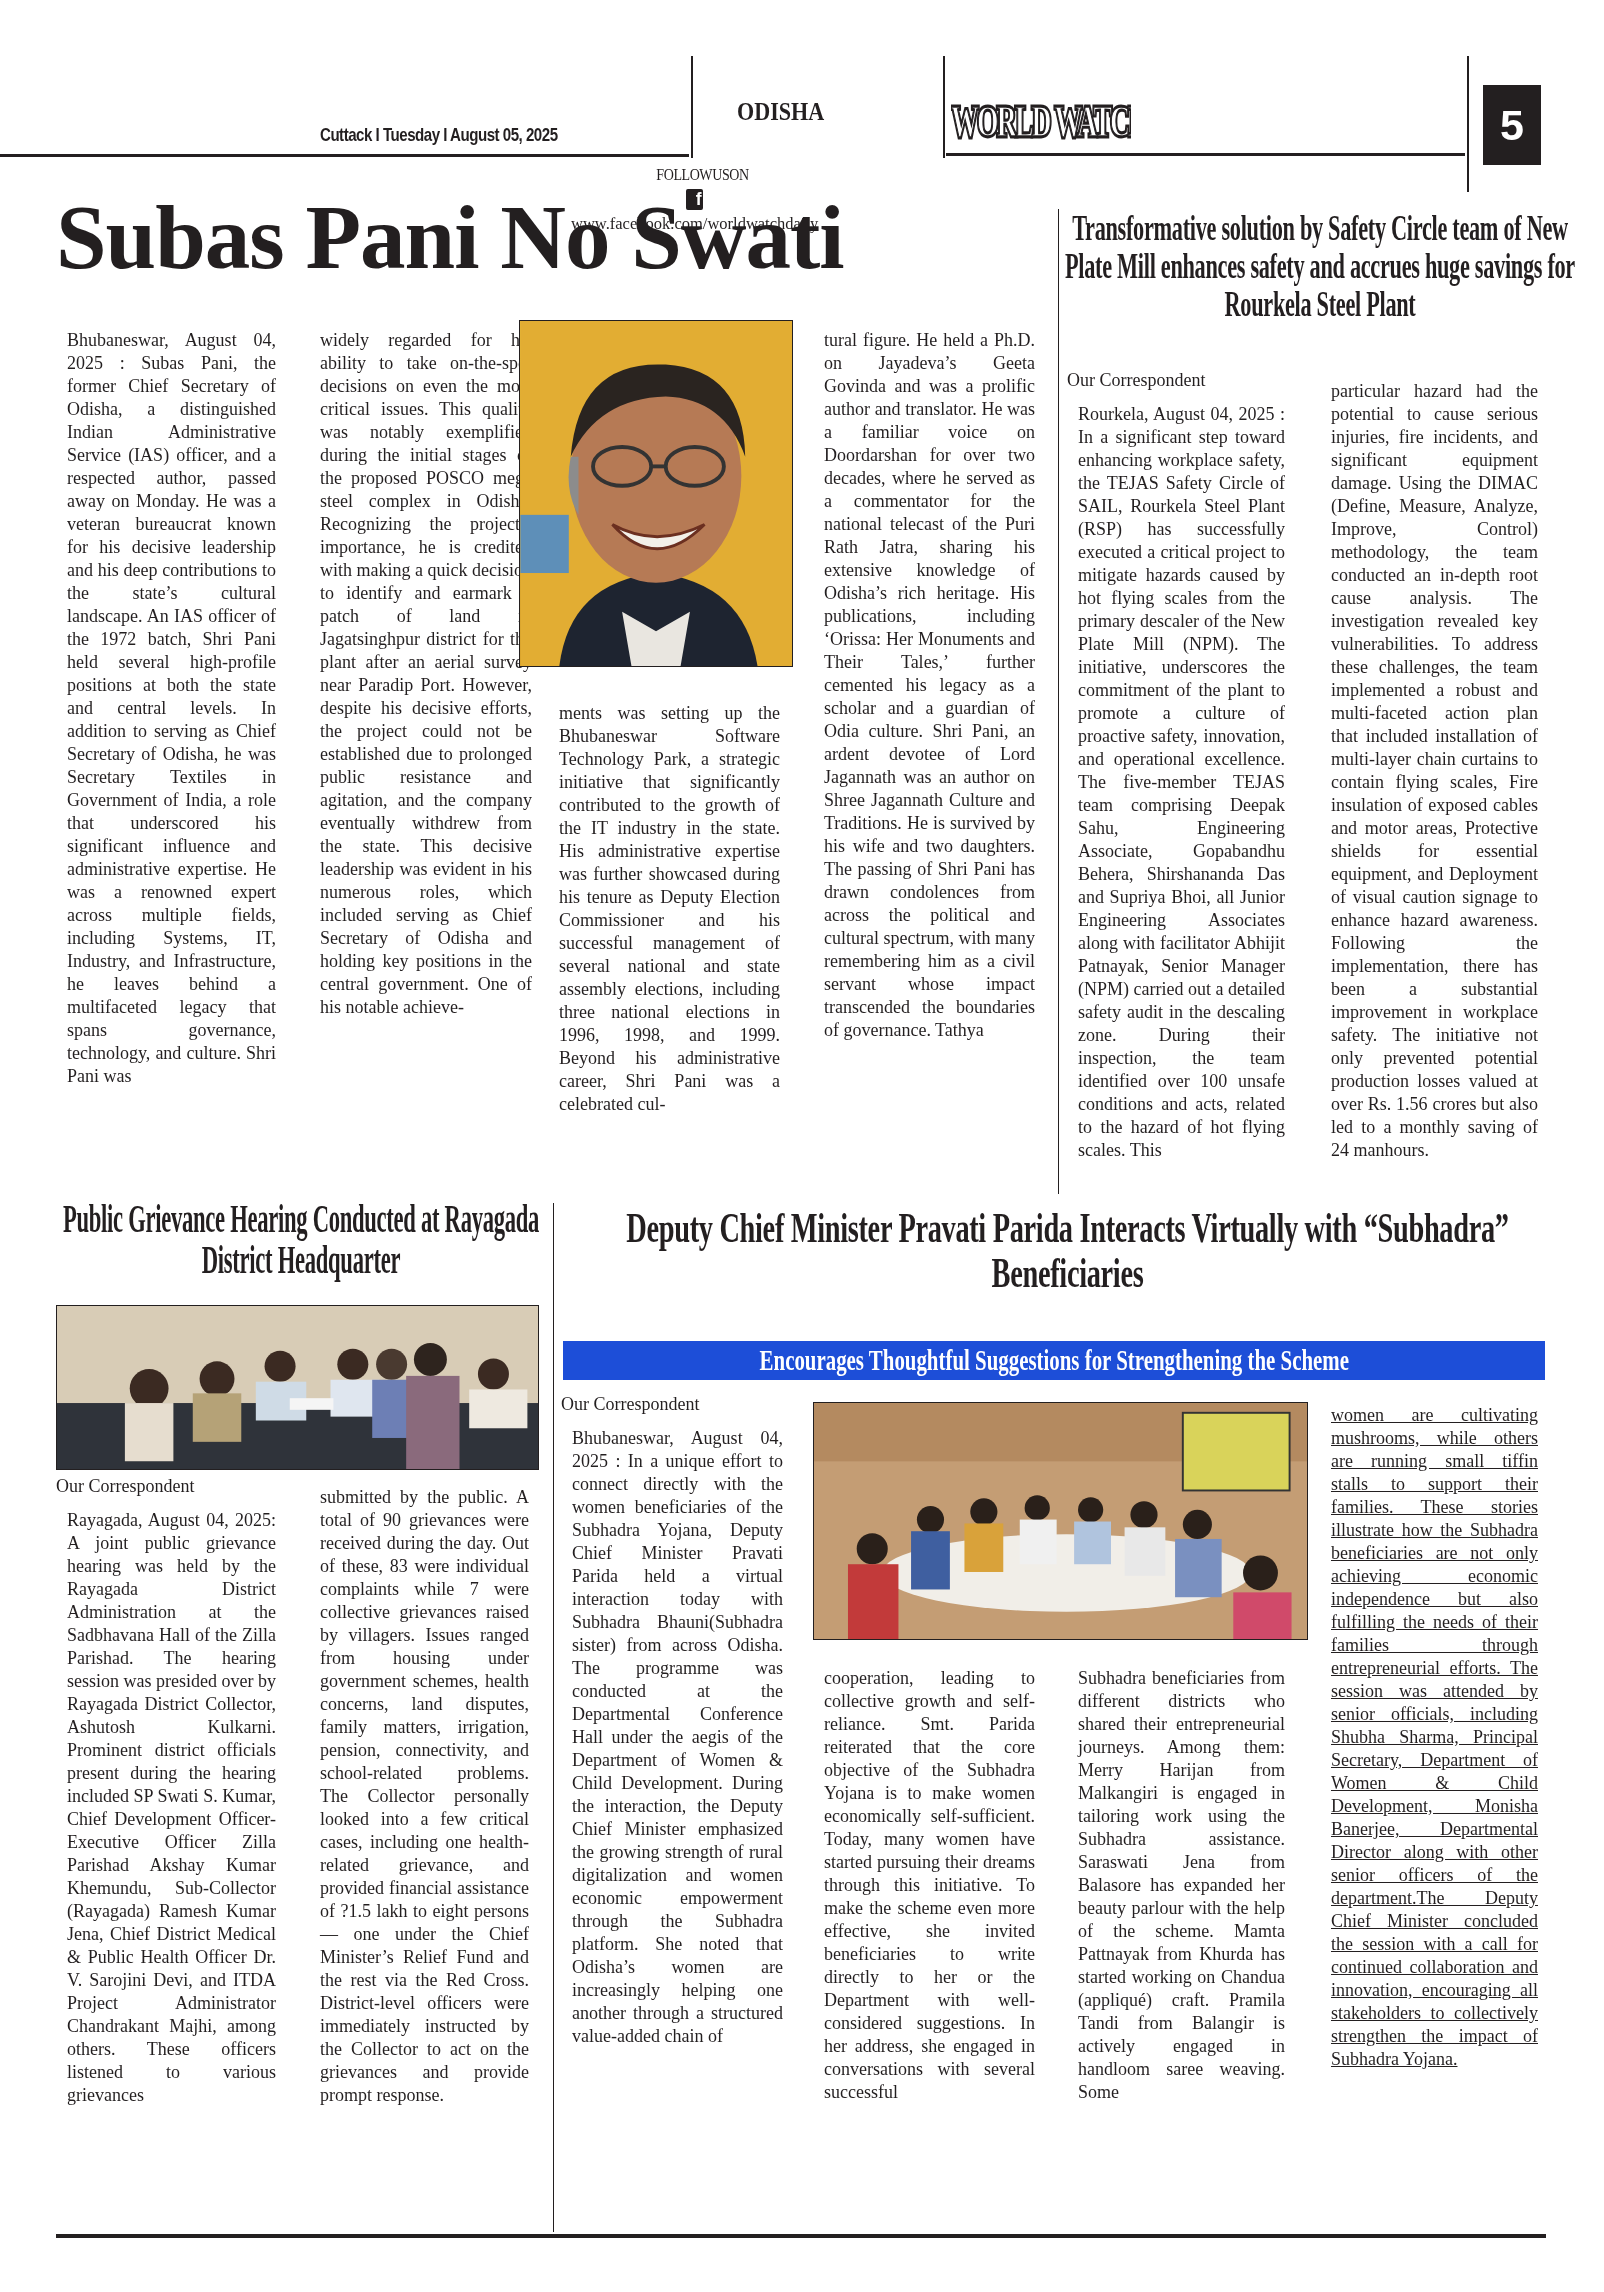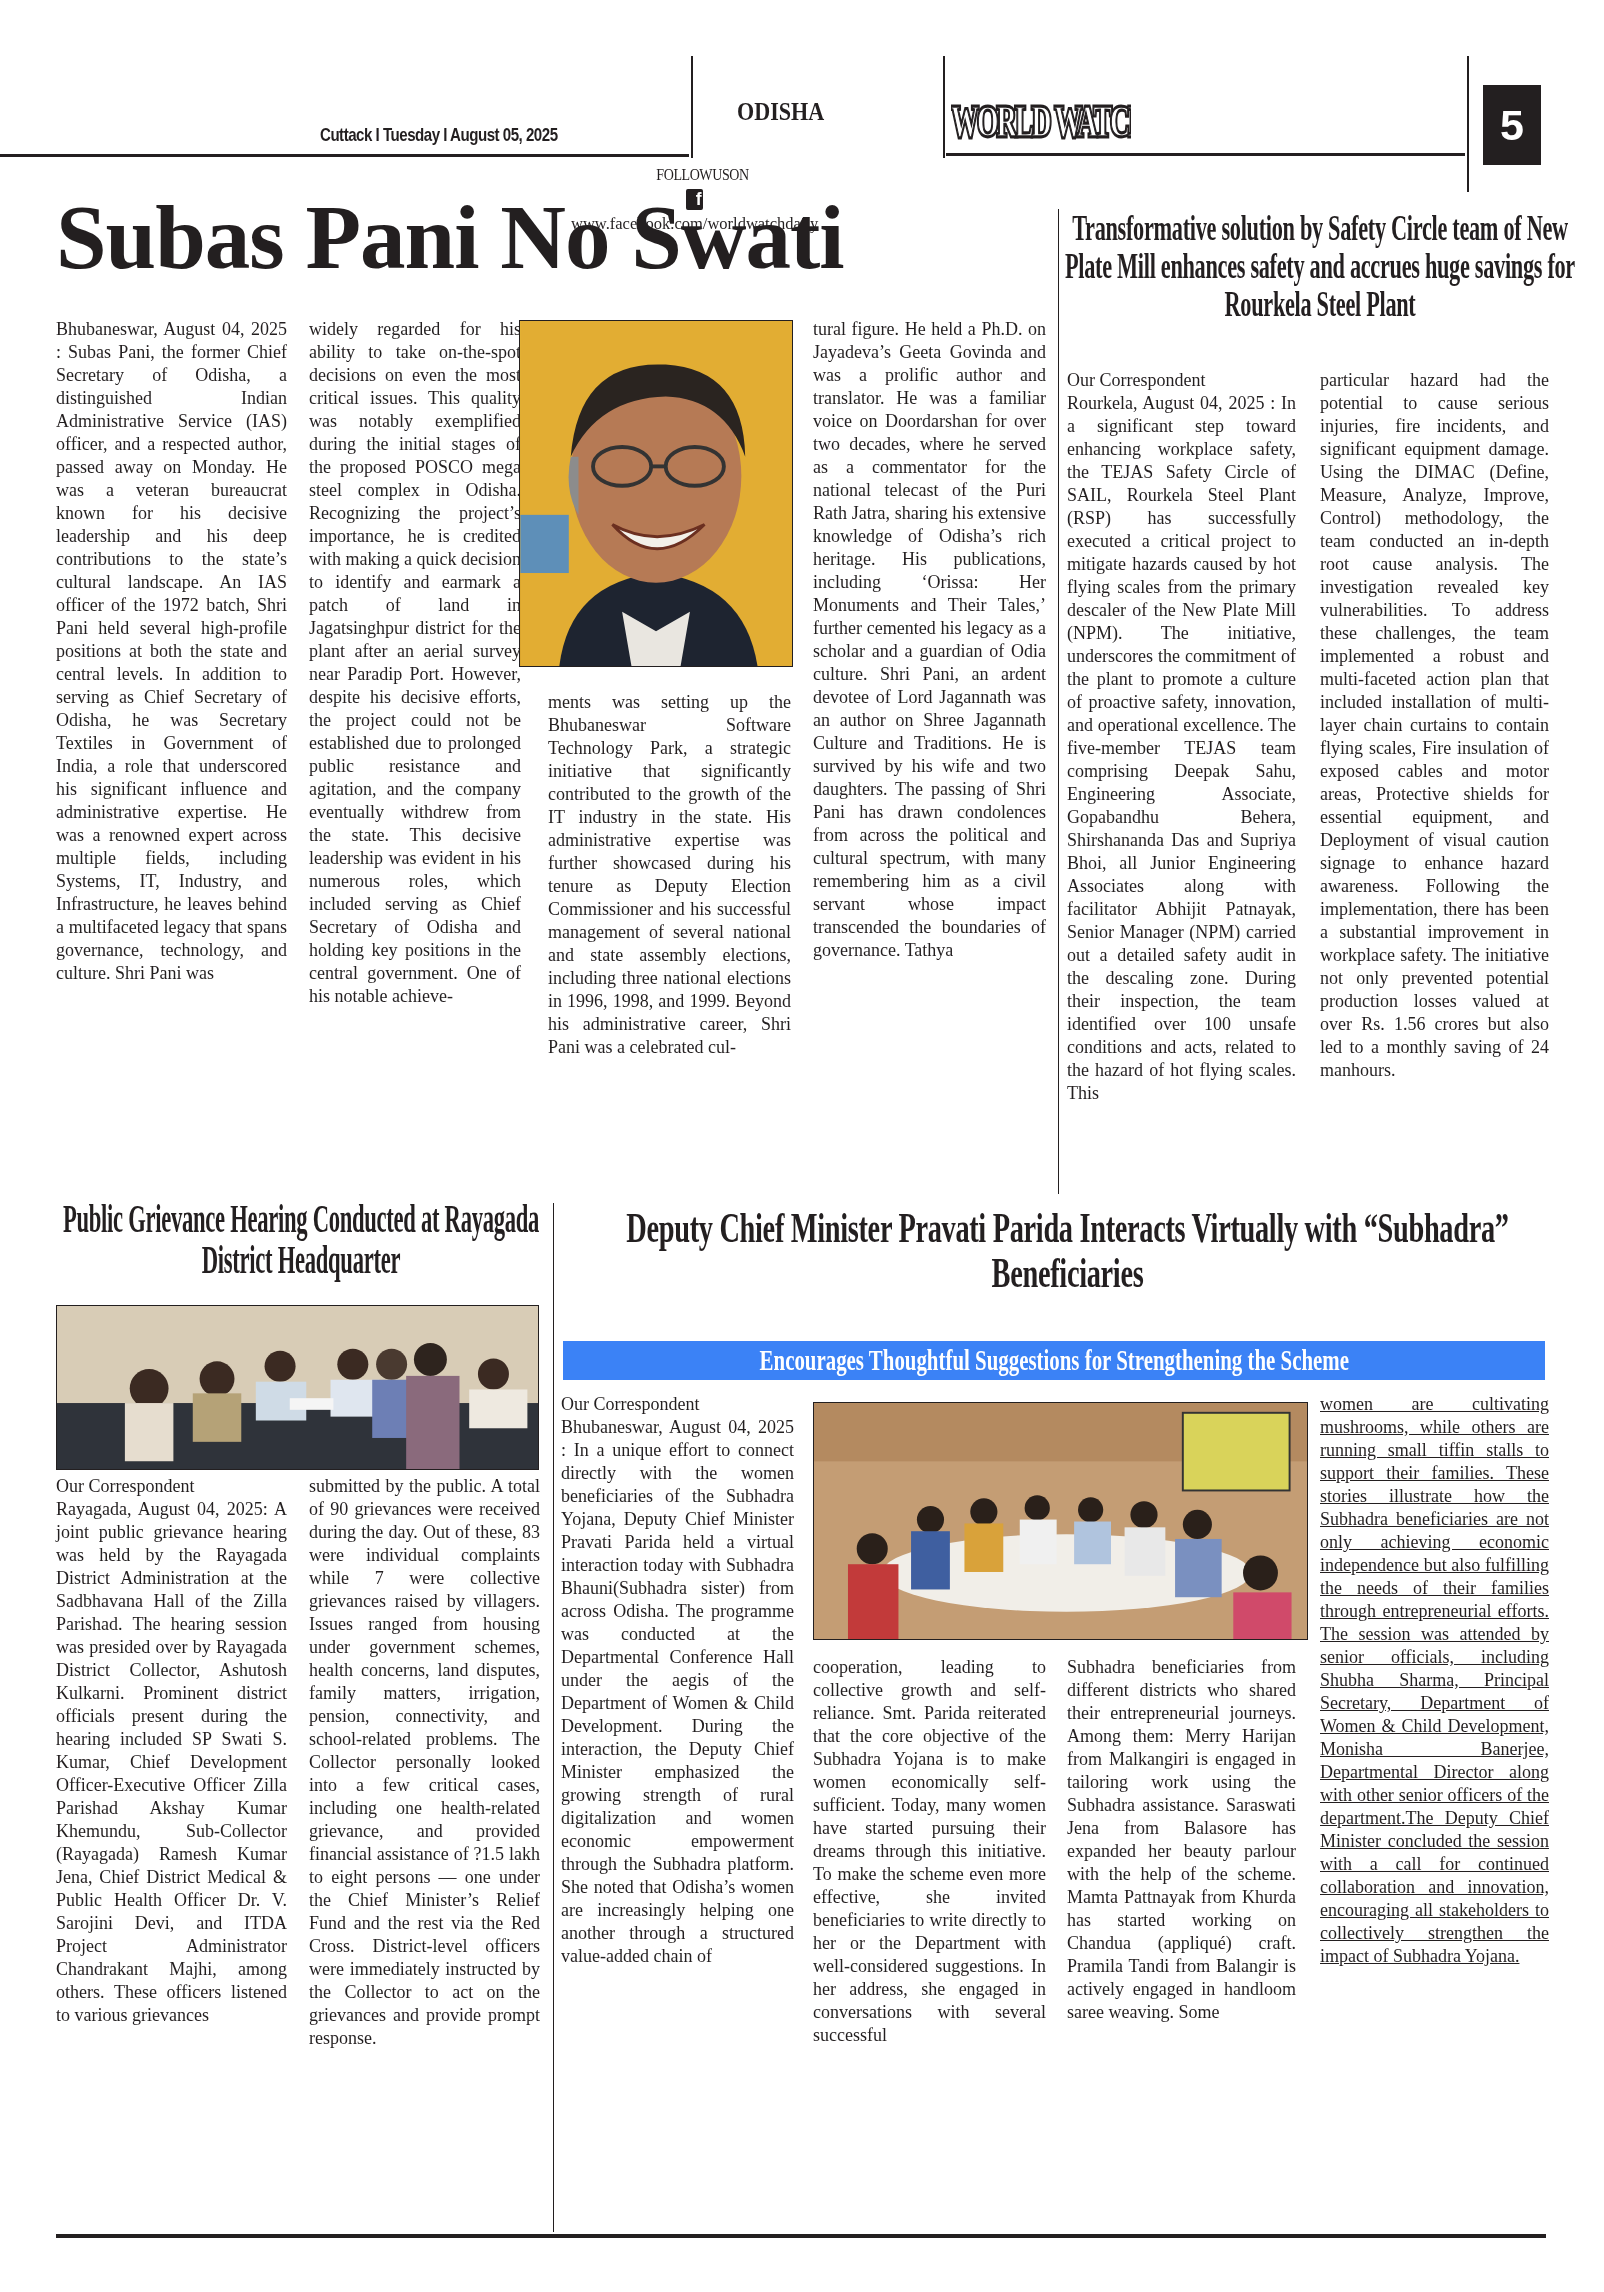--- a/index.html
+++ b/index.html
@@ -21,26 +21,26 @@
 
   
   .hl-main { left: 56px; top: 192px; font-size: 91px; font-weight: bold; letter-spacing: -1px; white-space: nowrap; line-height: 1; }
   .hl-cond { font-family: "Liberation Serif", serif; font-weight: bold; text-align: center; line-height: 1.05; letter-spacing: -0.5px; }
   .hl-safety { left: 1058px; top: 210px; width: 524px; font-size: 36px; transform: scaleX(0.62); transform-origin: center top; width: 844px; left: 898px; }
   .hl-grievance { left: 29px; top: 1199px; width: 543px; font-size: 39px; }
   .hl-grievance .inner { display: inline-block; transform: scaleX(0.58); transform-origin: center top; width: 932px; margin-left: -194px; }
   .hl-parida { left: 563px; top: 1205px; width: 1009px; font-size: 43px; }
   .hl-parida .inner { display: inline-block; transform: scaleX(0.66); transform-origin: center top; width: 1533px; margin-left: -262px; }
 
-  .subhead-bar { left: 563px; top: 1341px; width: 982px; height: 39px; background: #3b82f6; color: #fff; display: flex; align-items: center; justify-content: center; overflow: hidden; }
+  .subhead-bar { left: 563px; top: 1341px; width: 982px; height: 39px; background: #1d4ed8; color: #fff; display: flex; align-items: center; justify-content: center; overflow: hidden; }
   .subhead-bar span { font-size: 29px; font-weight: bold; display: inline-block; transform: scaleX(0.72); white-space: nowrap; }
 
   
   .col { font-size: 18px; line-height: 23px; text-align: justify; hyphens: manual; }
-  .col p { margin: 0; }
+  .col p { margin: 11px; }
   .byline { display: block; }
 
   
   .photo { overflow: hidden; border: 1.9px solid #231f20; }
   .photo-pani { left: 519px; top: 320px; width: 274px; height: 347px; background: linear-gradient(160deg, #e8b93a 0%, #d9a52a 40%, #c58a20 100%); }
   .photo-grievance { left: 56px; top: 1305px; width: 483px; height: 165px; background: linear-gradient(180deg, #d9cdb8 0%, #c8b89e 45%, #3a3d44 75%, #2c2f35 100%); }
   .photo-parida { left: 813px; top: 1402px; width: 495px; height: 238px; background: linear-gradient(180deg, #caa983 0%, #b78f67 35%, #e8e2da 60%, #9a8f86 100%); }
 
   .rule { background: #231f20; height: 3.9px; }
   .vrule { background: #231f20; width: 1px; }

